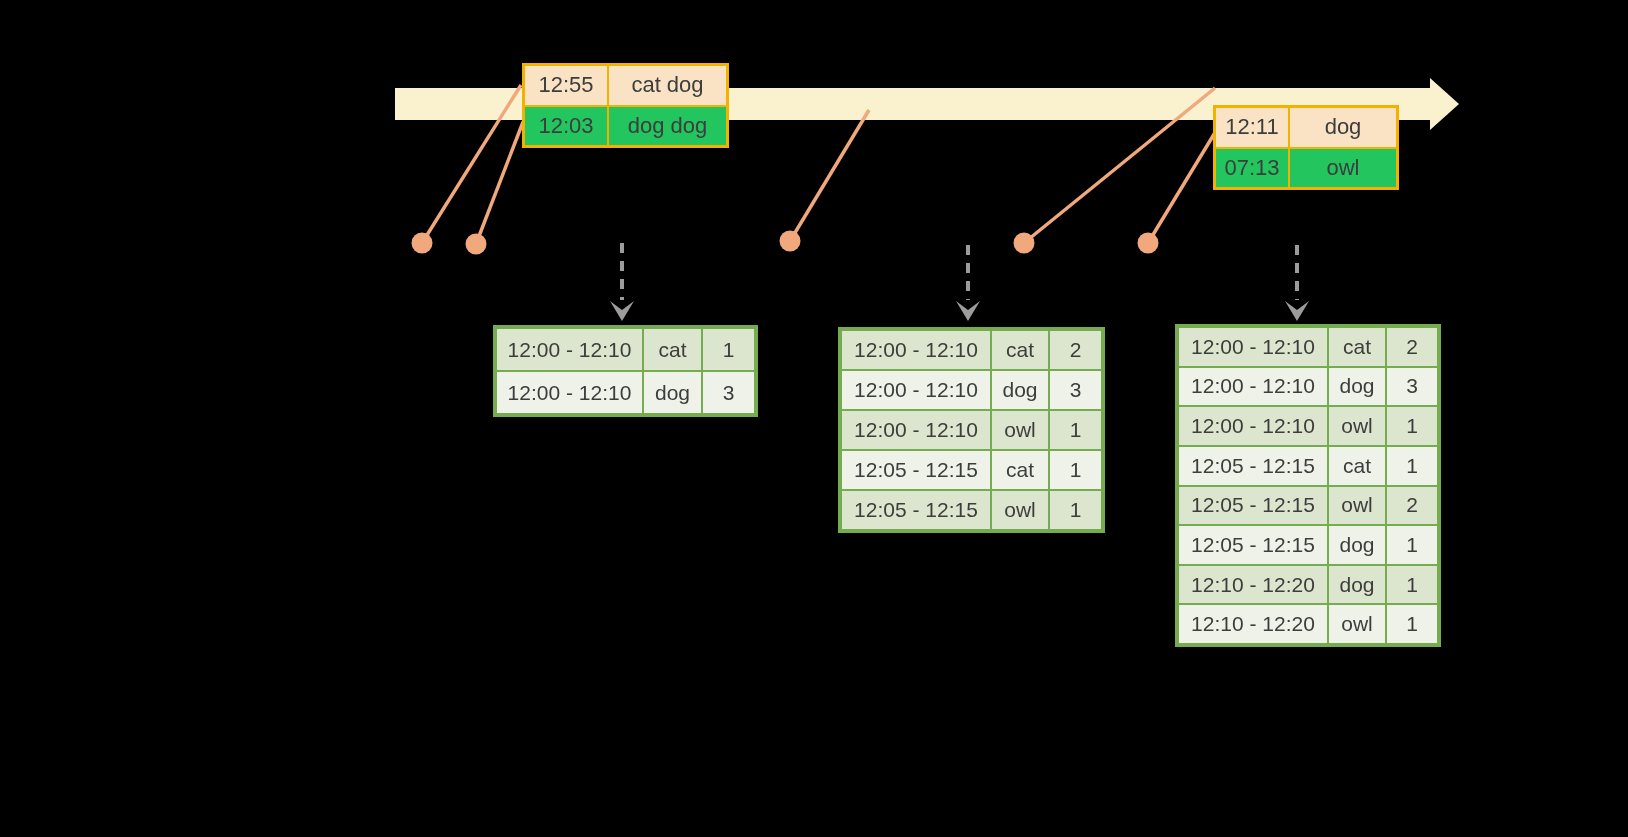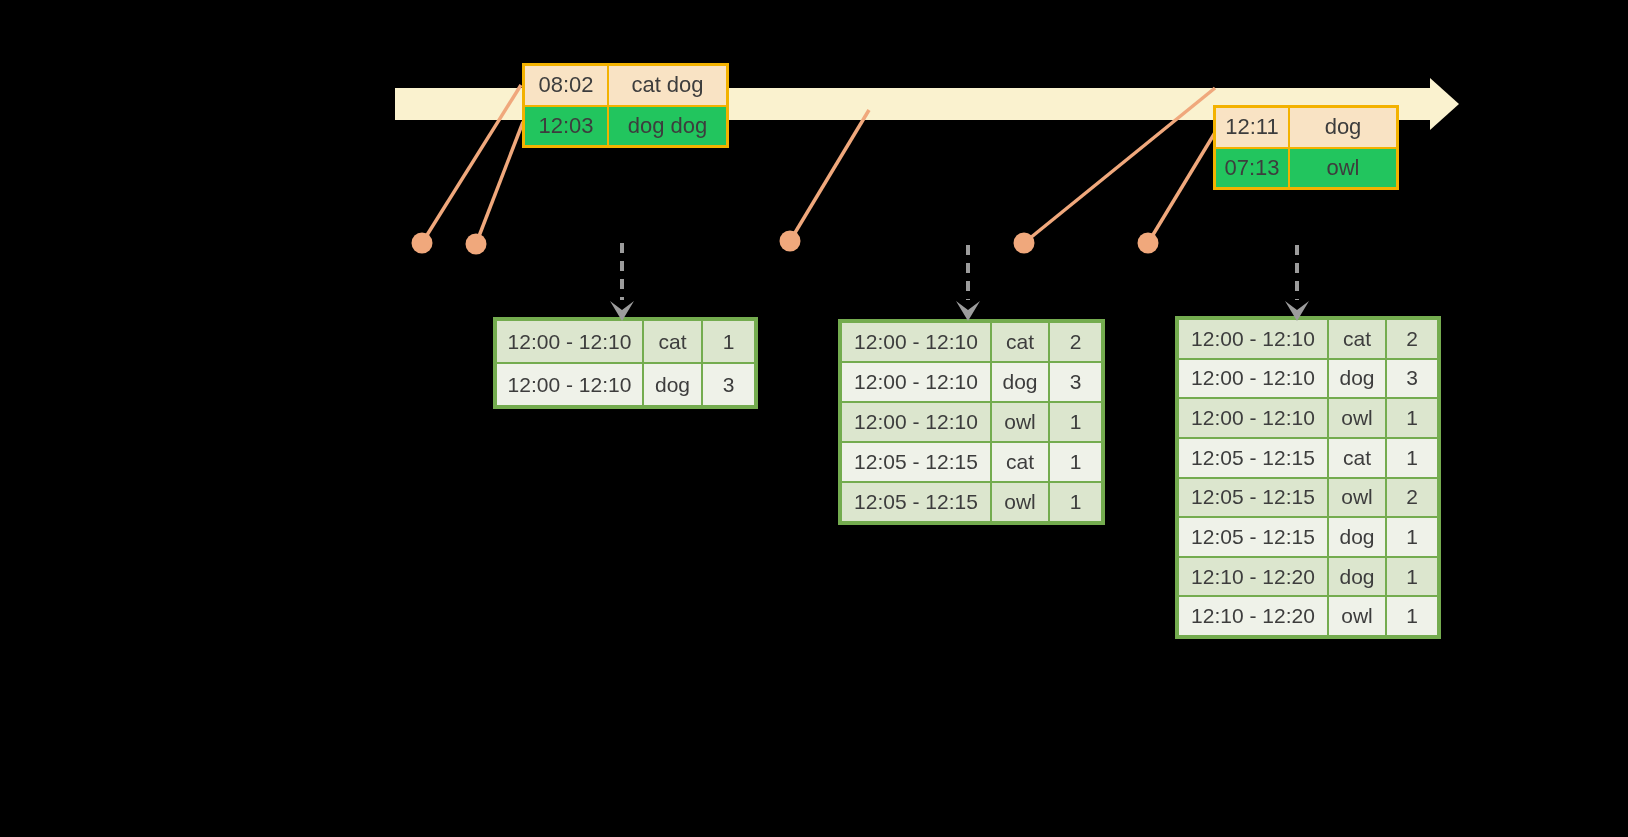--- a/index.html
+++ b/index.html
@@ -16,21 +16,21 @@
   .overlay-top{position:absolute;left:0;top:0;z-index:4;}
   
   .ebox{position:absolute;display:grid;gap:2px;background:#f3b200;border:3px solid #f3b200;z-index:3;}
   .ebox .cell{display:flex;align-items:center;justify-content:center;font-size:22px;}
   .fill-edark{background:#f9e3c4;}
   .fill-elight{background:#22c55e;}
   #ebox1{left:522px;top:63px;width:201px;height:79px;grid-template-columns:82px 1fr;grid-auto-rows:1fr;}
   #ebox2{left:867px;top:83px;width:206px;height:40px;grid-template-columns:83px 1fr;grid-auto-rows:1fr;}
   #ebox3{left:1213px;top:63px;width:180px;height:79px;grid-template-columns:72px 1fr;grid-auto-rows:1fr;margin-top:42px;}
   
-  .gtable{position:absolute;display:grid;gap:2px;background:#74ac4f;border:4px solid #74ac4f;z-index:3;}
+  .gtable{position:absolute;display:grid;gap:2px;background:#74ac4f;border:4px solid #74ac4f;z-index:3;margin-top:8px;}
   .gtable .cell{display:flex;align-items:center;justify-content:center;font-size:21px;}
   .fill-gdark{background:#dce6ce;}
   .fill-glight{background:#eff2e9;}
   #table1{left:493px;top:317px;width:257px;height:84px;grid-template-columns:145px 57px 1fr;grid-auto-rows:1fr;}
   #table2{left:838px;top:319px;width:259px;height:198px;grid-template-columns:148px 56px 1fr;grid-auto-rows:1fr;}
   #table3{left:1175px;top:316px;width:258px;height:315px;grid-template-columns:148px 56px 1fr;grid-auto-rows:1fr;}
 </style>
 </head>
 <body>
 
@@ -46,21 +46,21 @@
     <line x1="1024" y1="243" x2="1215" y2="88" stroke="#f0a87c" stroke-width="3.5"></line>
     <line x1="1148" y1="243" x2="1219" y2="126" stroke="#f0a87c" stroke-width="3.5"></line>
     <circle cx="422" cy="243" r="10.5" fill="#f0a87c"></circle>
     <circle cx="476" cy="244" r="10.5" fill="#f0a87c"></circle>
     <circle cx="790" cy="241" r="10.5" fill="#f0a87c"></circle>
     <circle cx="1024" cy="243" r="10.5" fill="#f0a87c"></circle>
     <circle cx="1148" cy="243" r="10.5" fill="#f0a87c"></circle>
   </svg>
 
   <div class="ebox" id="ebox1">
-    <div class="cell fill-edark">08:02</div>
+    <div class="cell fill-edark">12:55</div>
     <div class="cell fill-edark">cat dog</div>
     <div class="cell fill-elight">12:03</div>
     <div class="cell fill-elight">dog dog</div>
   </div>
 
 
   <div class="ebox" id="ebox3">
     <div class="cell fill-edark">12:11</div>
     <div class="cell fill-edark">dog</div>
     <div class="cell fill-elight">07:13</div>

